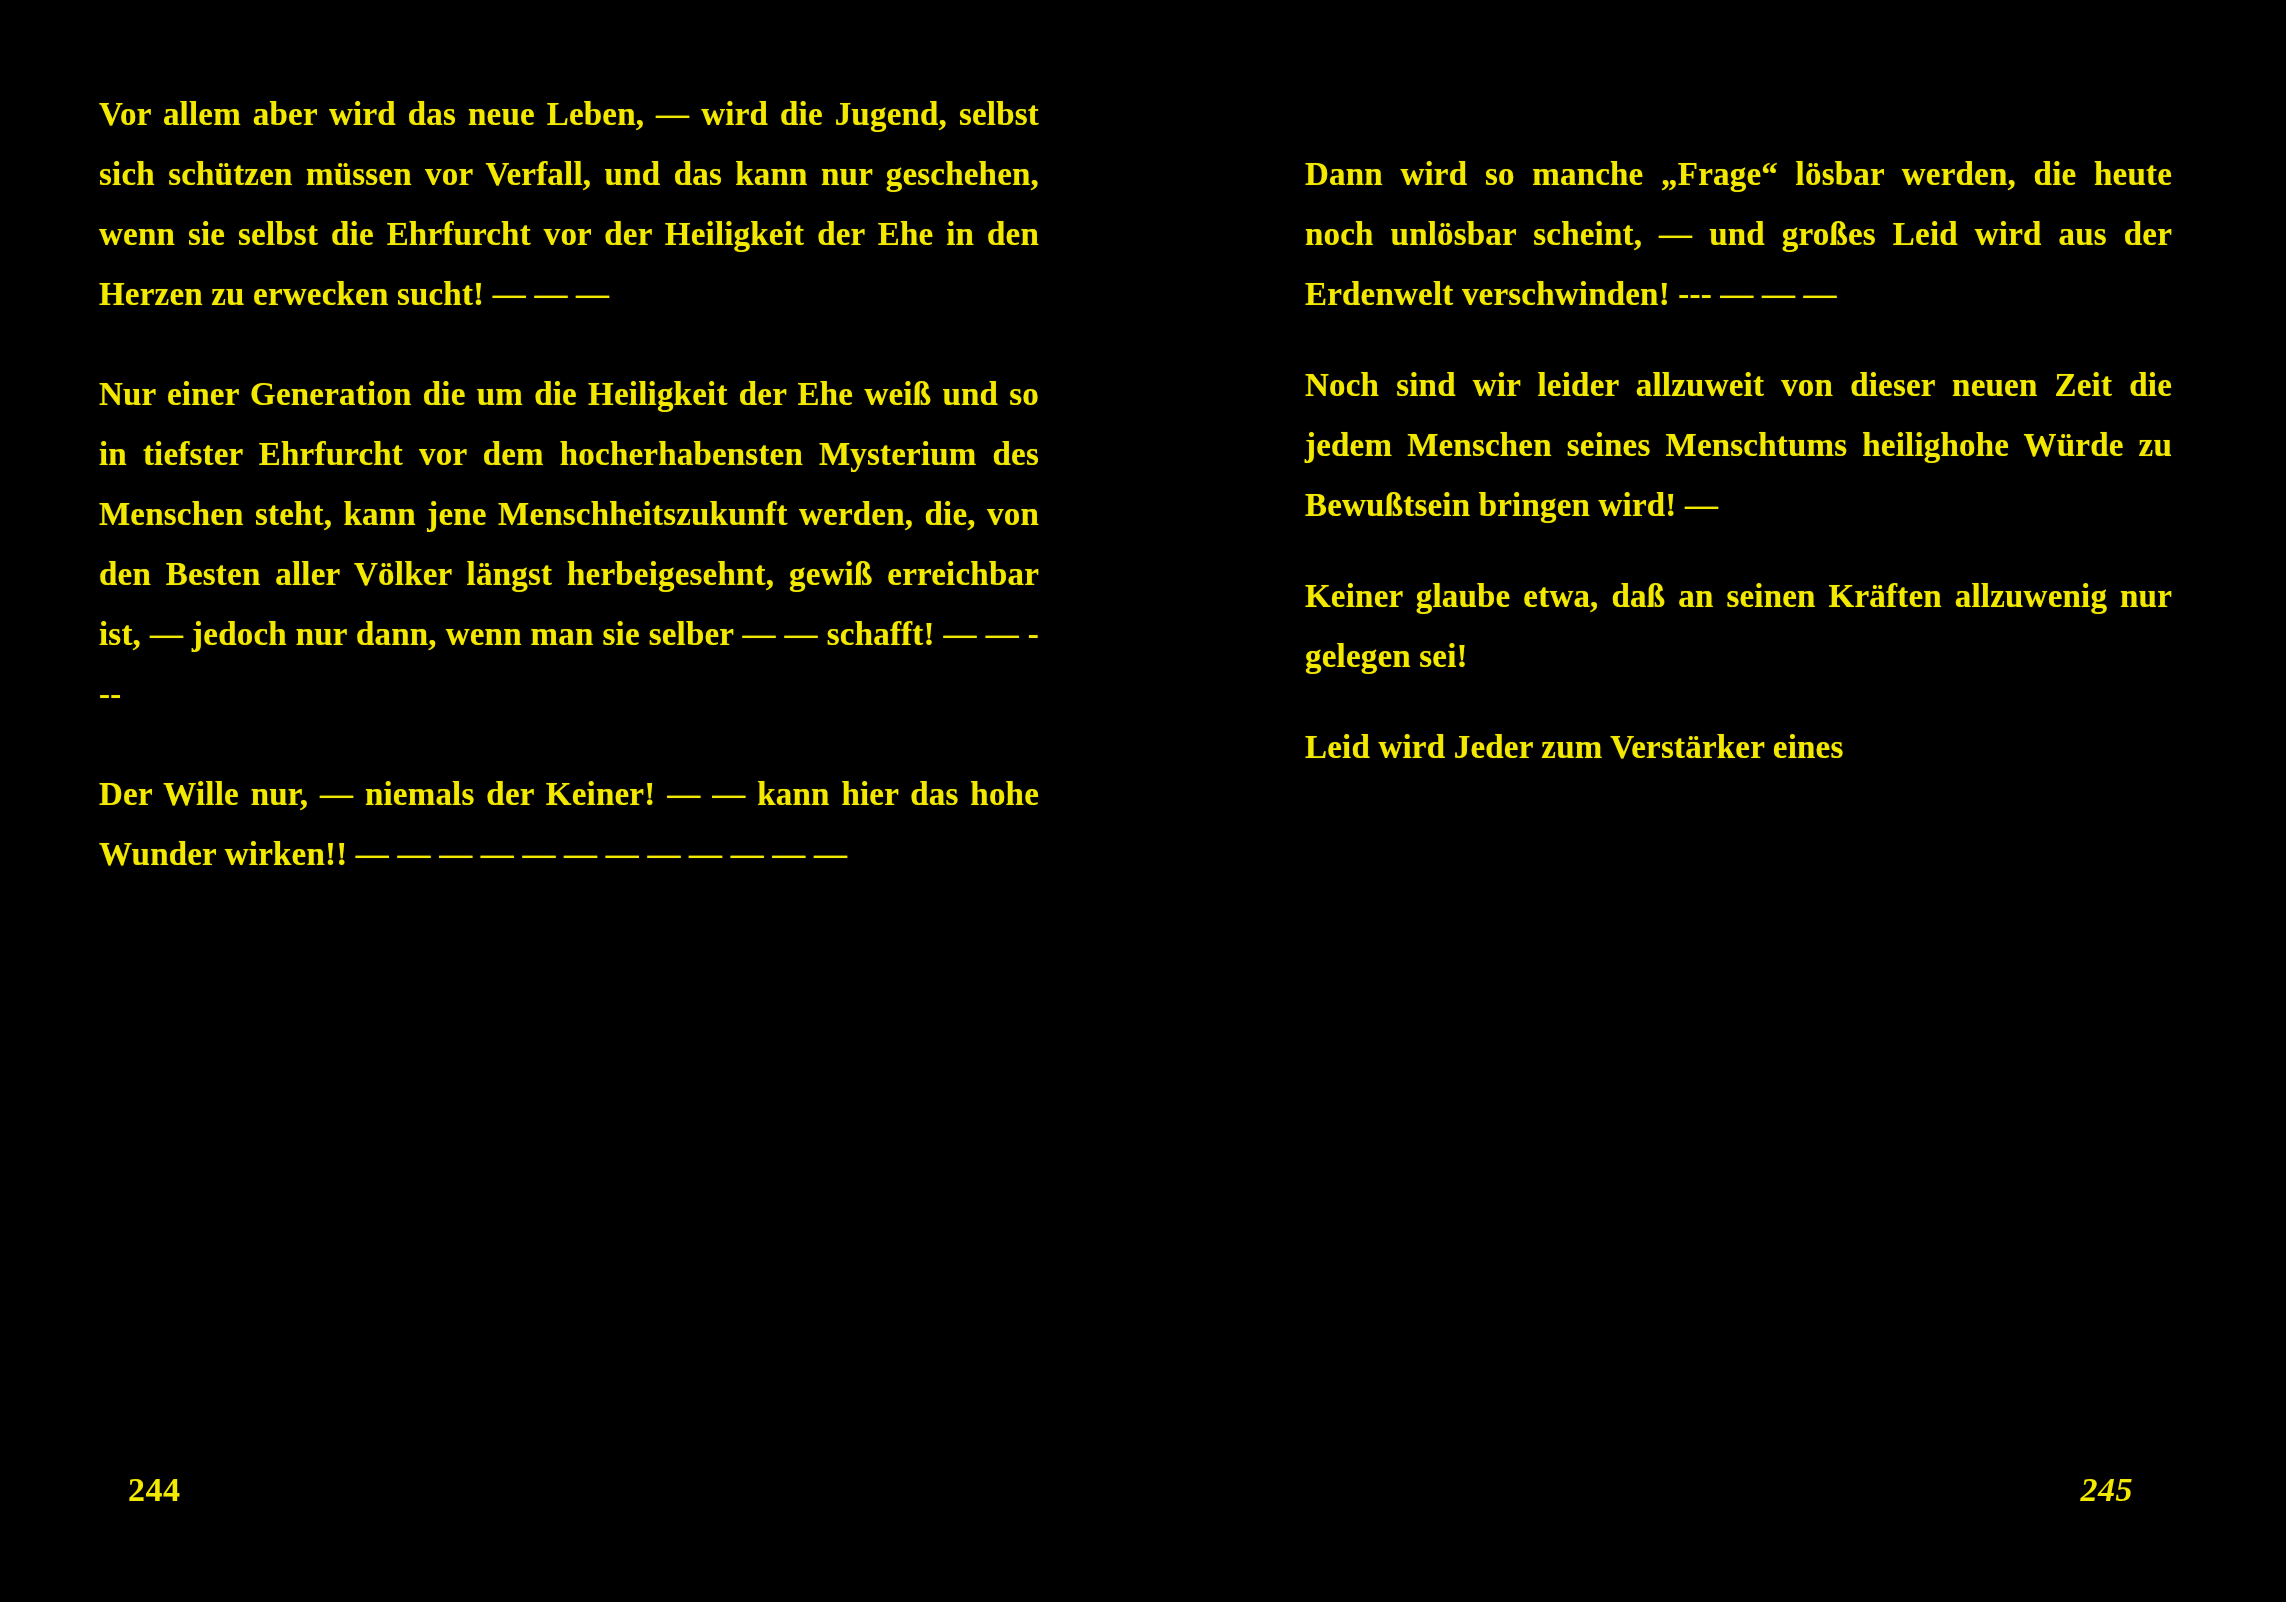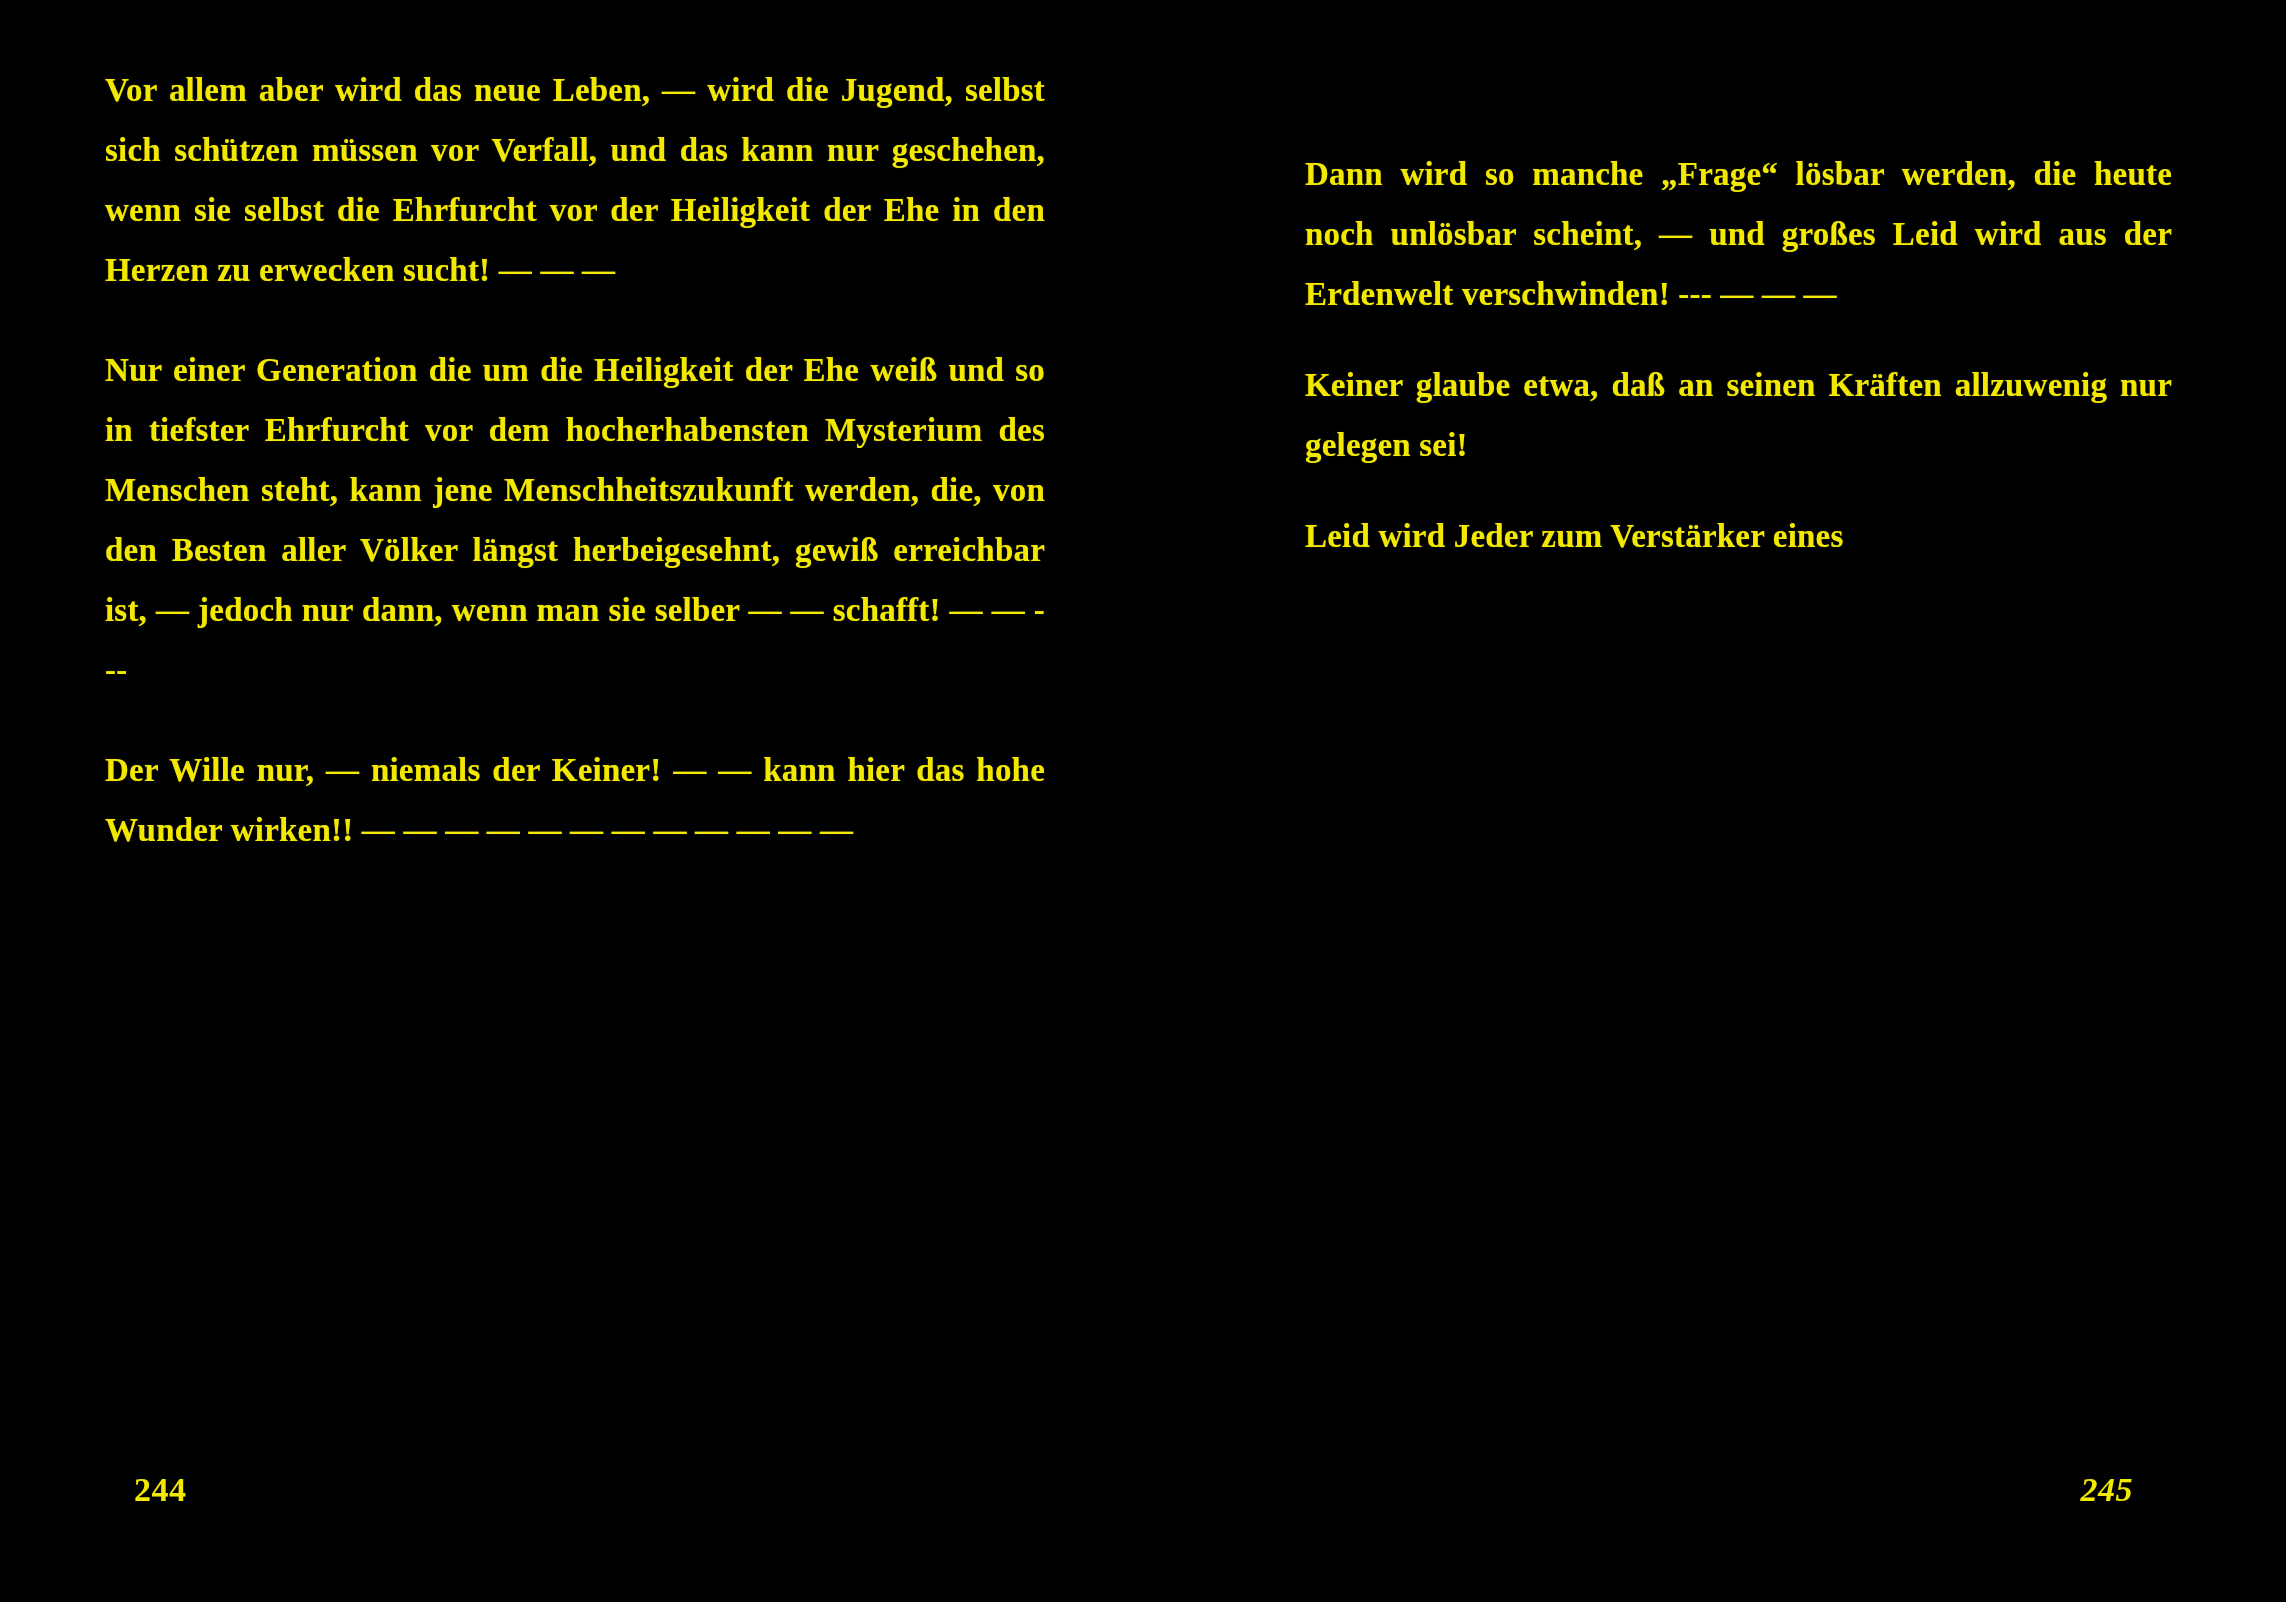--- a/index.html
+++ b/index.html
@@ -20,23 +20,23 @@
     background: #000000;
     box-sizing: border-box;
   }
   .page {
     position: absolute;
     top: 0;
     height: 1602px;
     box-sizing: border-box;
   }
   .page-left {
-    left: 10px;
+    left: 4px;
     width: 1143px;
-    padding: 60px 108px 0 95px;
+    padding: 84px 108px 0 95px;
   }
   .page-right {
     left: 1143px;
     width: 1143px;
     padding: 144px 114px 0 162px;
   }
   .para {
     color: #f2e800;
     font-family: "Liberation Serif", serif;
     font-size: 33px;
@@ -79,19 +79,20 @@
 
   <div class="page page-left">
     <p class="para">Vor allem aber wird das neue Leben, — wird die Jugend, selbst sich schützen müssen vor Verfall, und das kann nur geschehen, wenn sie selbst die Ehrfurcht vor der Heiligkeit der Ehe in den Herzen zu erwecken sucht! — — —</p>
     <p class="para">Nur einer Generation die um die Heiligkeit der Ehe weiß und so in tiefster Ehrfurcht vor dem hocherhabensten Mysterium des Menschen steht, kann jene Menschheitszukunft werden, die, von den Besten aller Völker längst herbeigesehnt, gewiß erreichbar ist, — jedoch nur dann, wenn man sie selber — — schafft! — — ---</p>
     <p class="para">Der Wille nur, — niemals der Keiner! — — kann hier das hohe Wunder wirken!! — — — — — — — — — — — —</p>
     <div class="folio folio-left">244</div>
   </div>
 
   <div class="page page-right">
     <p class="para para-tight">Dann wird so manche „Frage“ lösbar werden, die heute noch unlösbar scheint, — und großes Leid wird aus der Erdenwelt verschwinden! --- — — —</p>
+    <p class="para para-tight">Noch sind wir leider allzuweit von dieser neuen Zeit die jedem Menschen seines Menschtums heilighohe Würde zu Bewußtsein bringen wird! —</p>
     <p class="para para-tight">Keiner glaube etwa, daß an seinen Kräften allzuwenig nur gelegen sei!</p>
     <p class="para">Leid wird Jeder zum Verstärker eines</p>
     <div class="folio folio-right">245</div>
   </div>
 
 </div>
 
 
 </body></html>

